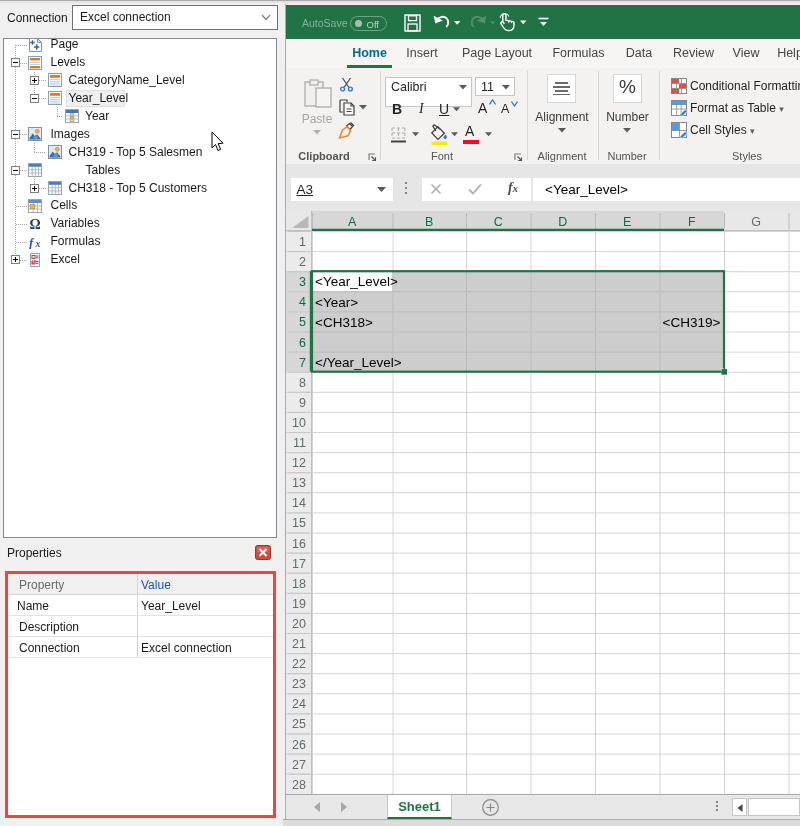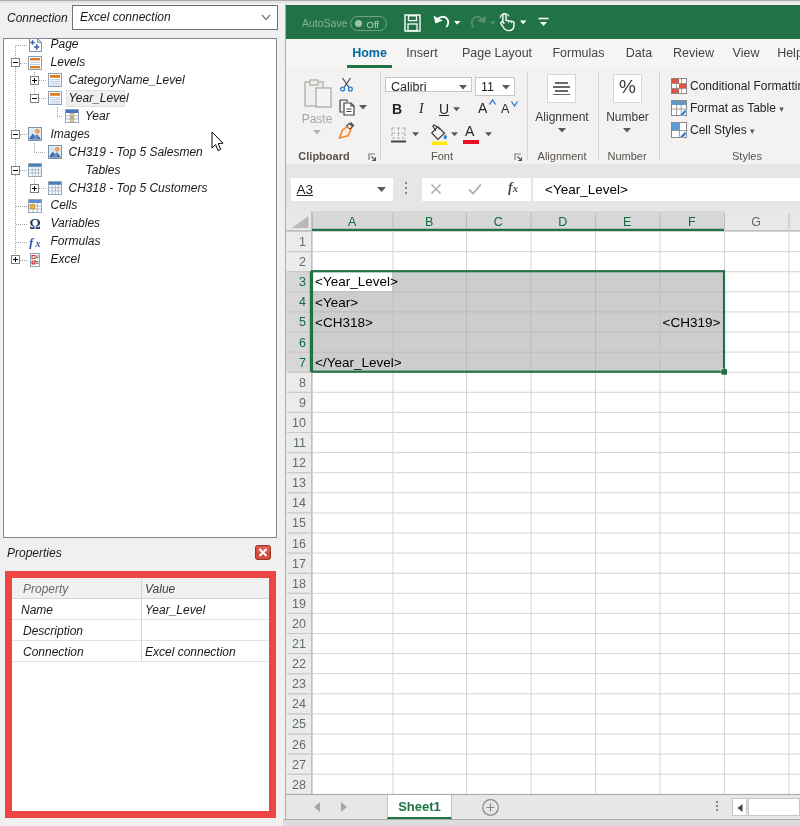--- a/index.html
+++ b/index.html
@@ -1,18 +1,18 @@
 <!DOCTYPE html>
 <html><head><meta charset="utf-8">
 <style>
 html,body{margin:0;padding:0;}
 body{width:800px;height:826px;background:#F0F0F0;font-family:"Liberation Sans",sans-serif;
  position:relative;overflow:hidden;-webkit-font-smoothing:antialiased;}
 .abs{position:absolute;}
-.t12{font-size:12px;color:#1a1a1a;font-style:italic;}
+.t12{font-size:12px;color:#1a1a1a;}
 svg{display:block;}
 </style></head><body>
 <div class="abs" style="left:0;top:0;width:800px;height:1px;background:#ababab;"></div>
 <div class="abs" style="left:0;top:1px;width:800px;height:2px;background:#e3e3e3;"></div>
 
 <div class="abs t12" style="left:7px;top:11px;">Connection</div>
 <div class="abs" style="left:72px;top:5px;width:204px;height:23px;background:#fff;border:1px solid #707070;">
   <div class="abs t12" style="left:7px;top:4px;">Excel connection</div>
   <svg class="abs" style="right:6px;top:8px;" width="10" height="7">
       <path d="M1 1 L5 5.5 L9 1" stroke="#838383" stroke-width="1.4" fill="none"></path>
@@ -199,24 +199,24 @@
 <svg class="abs" style="left:211px;top:131px;z-index:50;" width="14" height="22" viewBox="0 0 14 22">
  <path d="M1 1 L1 17 L4.6 13.6 L7 19.5 L9.6 18.4 L7.2 12.6 L12 12.2 Z" fill="#fff" stroke="#000" stroke-width="1"></path>
 </svg>
 
 <div class="abs t12" style="left:7px;top:546px;">Properties</div>
 <svg class="abs" style="left:255px;top:545px;" width="16" height="15" viewBox="0 0 16 15">
   <rect x="0.5" y="0.5" width="15" height="14" rx="2" fill="#d3493c" stroke="#9c352b"></rect>
   <rect x="1.5" y="1.5" width="13" height="6" rx="1.5" fill="#de6a5e" opacity="0.7"></rect>
   <path d="M4.5 4 L11.5 11 M11.5 4 L4.5 11" stroke="#fff" stroke-width="2"></path>
 </svg>
-<div class="abs" style="left:5px;top:571px;width:271px;height:247px;background:#fff;border:7px solid #ef4444;box-sizing:border-box;">
+<div class="abs" style="left:5px;top:571px;width:271px;height:247px;background:#fff;border:3px solid #ef4444;box-sizing:border-box;">
   <div class="abs" style="left:0;top:0;width:100%;height:21px;background:#f0f0f0;border-bottom:1px solid #d4d4d4;box-sizing:border-box;"></div>
   <div class="abs t12" style="left:11px;top:4px;color:#6b6b6b;">Property</div>
-  <div class="abs t12" style="left:133px;top:4px;color:#404040;">Value</div>
+  <div class="abs t12" style="left:133px;top:4px;color:#1d4ed8;">Value</div>
   <div class="abs" style="left:129px;top:0;width:1px;height:84px;background:#d4d4d4;"></div>
   <div class="abs t12" style="left:9px;top:25px;">Name</div>
     <div class="abs t12" style="left:133px;top:25px;">Year_Level</div>
   <div class="abs" style="left:0;top:41px;width:100%;height:1px;background:#e2e2e2;"></div>
   <div class="abs t12" style="left:11px;top:46px;">Description</div>
   <div class="abs" style="left:0;top:62px;width:100%;height:1px;background:#e2e2e2;"></div>
   <div class="abs t12" style="left:11px;top:67px;">Connection</div>
     <div class="abs t12" style="left:133px;top:67px;">Excel connection</div>
   <div class="abs" style="left:0;top:83px;width:100%;height:1px;background:#e2e2e2;"></div>
 </div>
@@ -309,21 +309,21 @@
 </svg>
 <svg class="abs" style="left:76px;top:105px;" width="8" height="5" viewBox="0 0 8 5">
       <path d="M0 0 l4 4.5 4-4.5" fill="#5c5a58"></path>
     </svg>
 
 <svg class="abs" style="left:55px;top:121px;" width="19" height="19" viewBox="0 0 19 19">
   <path d="M12.5 1.5 l3.5 3.5 M11.5 2.5 l-3 2.5 3.5 3.5 2.5-3 z" fill="#f6f5f4" stroke="#44413e" stroke-width="1.2"></path>
   <path d="M9 5.8 L4.5 9 L1.5 17 L10 14.8 L12.7 9.6 Z" fill="#fdf0e2" stroke="#ed8733" stroke-width="1.5"></path>
 </svg>
 
-<div class="abs" style="left:102px;top:77px;width:87px;height:15px;background:#fff;border:1px solid #c8c6c4;box-sizing:border-box;padding-left:31px;">
+<div class="abs" style="left:102px;top:77px;width:87px;height:30px;background:#fff;border:1px solid #c8c6c4;box-sizing:border-box;padding-left:31px;">
   <div class="abs" style="left:5px;top:2px;font-size:12.5px;color:#252423;">Calibri</div>
   <svg class="abs" style="right:4px;top:7px;" width="8" height="5" viewBox="0 0 8 5">
         <path d="M0 0 l4 4.5 4-4.5" fill="#5c5a58"></path>
       </svg>
 </div>
 <div class="abs" style="left:192px;top:77px;width:40px;height:19px;background:#fff;border:1px solid #c8c6c4;box-sizing:border-box;">
   <div class="abs" style="left:5px;top:2px;font-size:12.5px;color:#252423;">11</div>
   <svg class="abs" style="right:4px;top:7px;" width="8" height="5" viewBox="0 0 8 5">
         <path d="M0 0 l4 4.5 4-4.5" fill="#5c5a58"></path>
       </svg>

